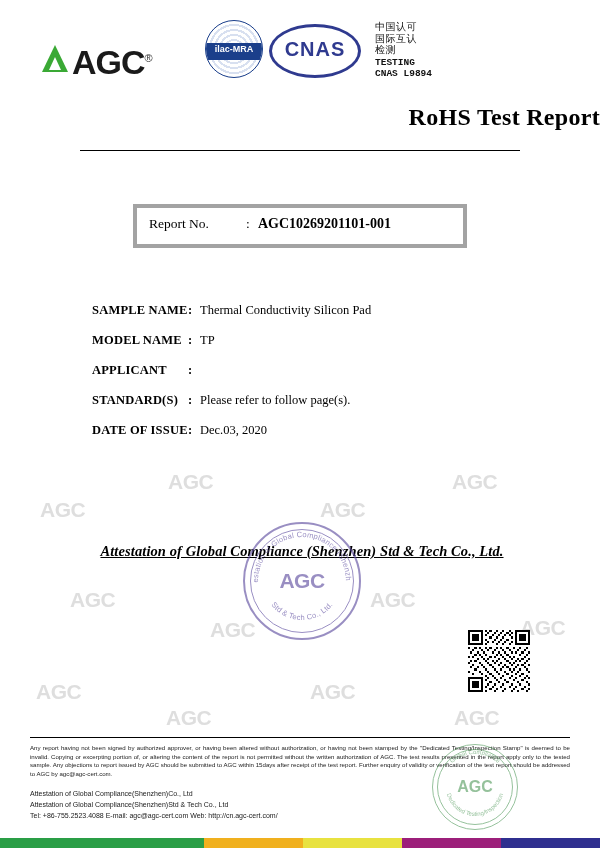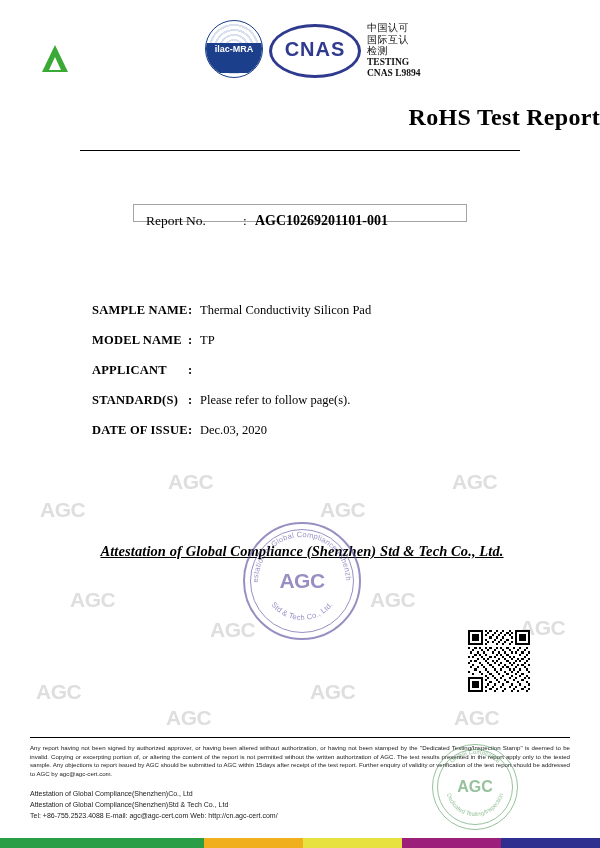--- a/index.html
+++ b/index.html
@@ -89,21 +89,21 @@
     position: relative;
     margin-top: 6px;
     background:
       repeating-radial-gradient(circle at 50% 50%, #ffffff 0 3px, #d8e0f0 3px 5px);
     overflow: hidden;
   }
   .ilac-seal .band {
     position: absolute;
     left: 0; right: 0;
     top: 22px;
-    height: 30px;
+    height: 17px;
     background: #1b3f8b;
     color: #fff;
     font-family: "Liberation Sans", sans-serif;
     font-size: 9px;
     font-weight: bold;
     text-align: center;
     line-height: 13px;
     letter-spacing: 0px;
   }
   .cnas-block {
@@ -120,22 +120,22 @@
     font-family: "Liberation Sans", sans-serif;
     font-weight: bold;
     font-size: 20px;
     text-align: center;
     line-height: 44px;
     letter-spacing: 1px;
     margin-top: 8px;
     background: #fff;
   }
   .cnas-right {
-    margin-left: 6px;
-    font-family: Liberation Serif, serif;
+    margin-left: 14px;
+    font-family: Liberation Mono, monospace;
     font-size: 9.5px;
     line-height: 11.5px;
     color: #111;
     padding-top: 8px;
     font-weight: bold;
   }
   .cnas-right .cn {
     font-size: 10px;
     letter-spacing: 0.5px;
     font-weight: normal;
@@ -159,22 +159,22 @@
     width: 440px;
     border-top: 1.5px solid #000;
   }
 
   
   .report-box {
     position: absolute;
     left: 133px;
     top: 204px;
     width: 334px;
-    height: 18px;
-    border: 1px solid #a3a3a3;
+    height: 44px;
+    border: 4px solid #a3a3a3;
     box-sizing: border-box;
     text-align: center;
   }
   .report-box .lbl {
     position: absolute;
     left: 12px;
     top: 8px;
     font-size: 13.5px;
   }
   .report-box .colon {
@@ -376,20 +376,23 @@
 <body>
 
 <div class="page">
 
   <div class="header">
 
     <div class="agc-logo">
       <span class="agc-mark">
         <span class="tri-green"></span>
         <span class="tri-white"></span>
+      </span>
+      <span class="agc-text">
+        <span>AGC</span><span class="agc-reg">®</span>
       </span>
     </div>
 
     <div class="cert-marks">
       <div class="ilac-seal">
         <div class="band">ilac-MRA</div>
       </div>
       <div class="cnas-block">
         <div class="cnas-oval">CNAS</div>
         <div class="cnas-right">

